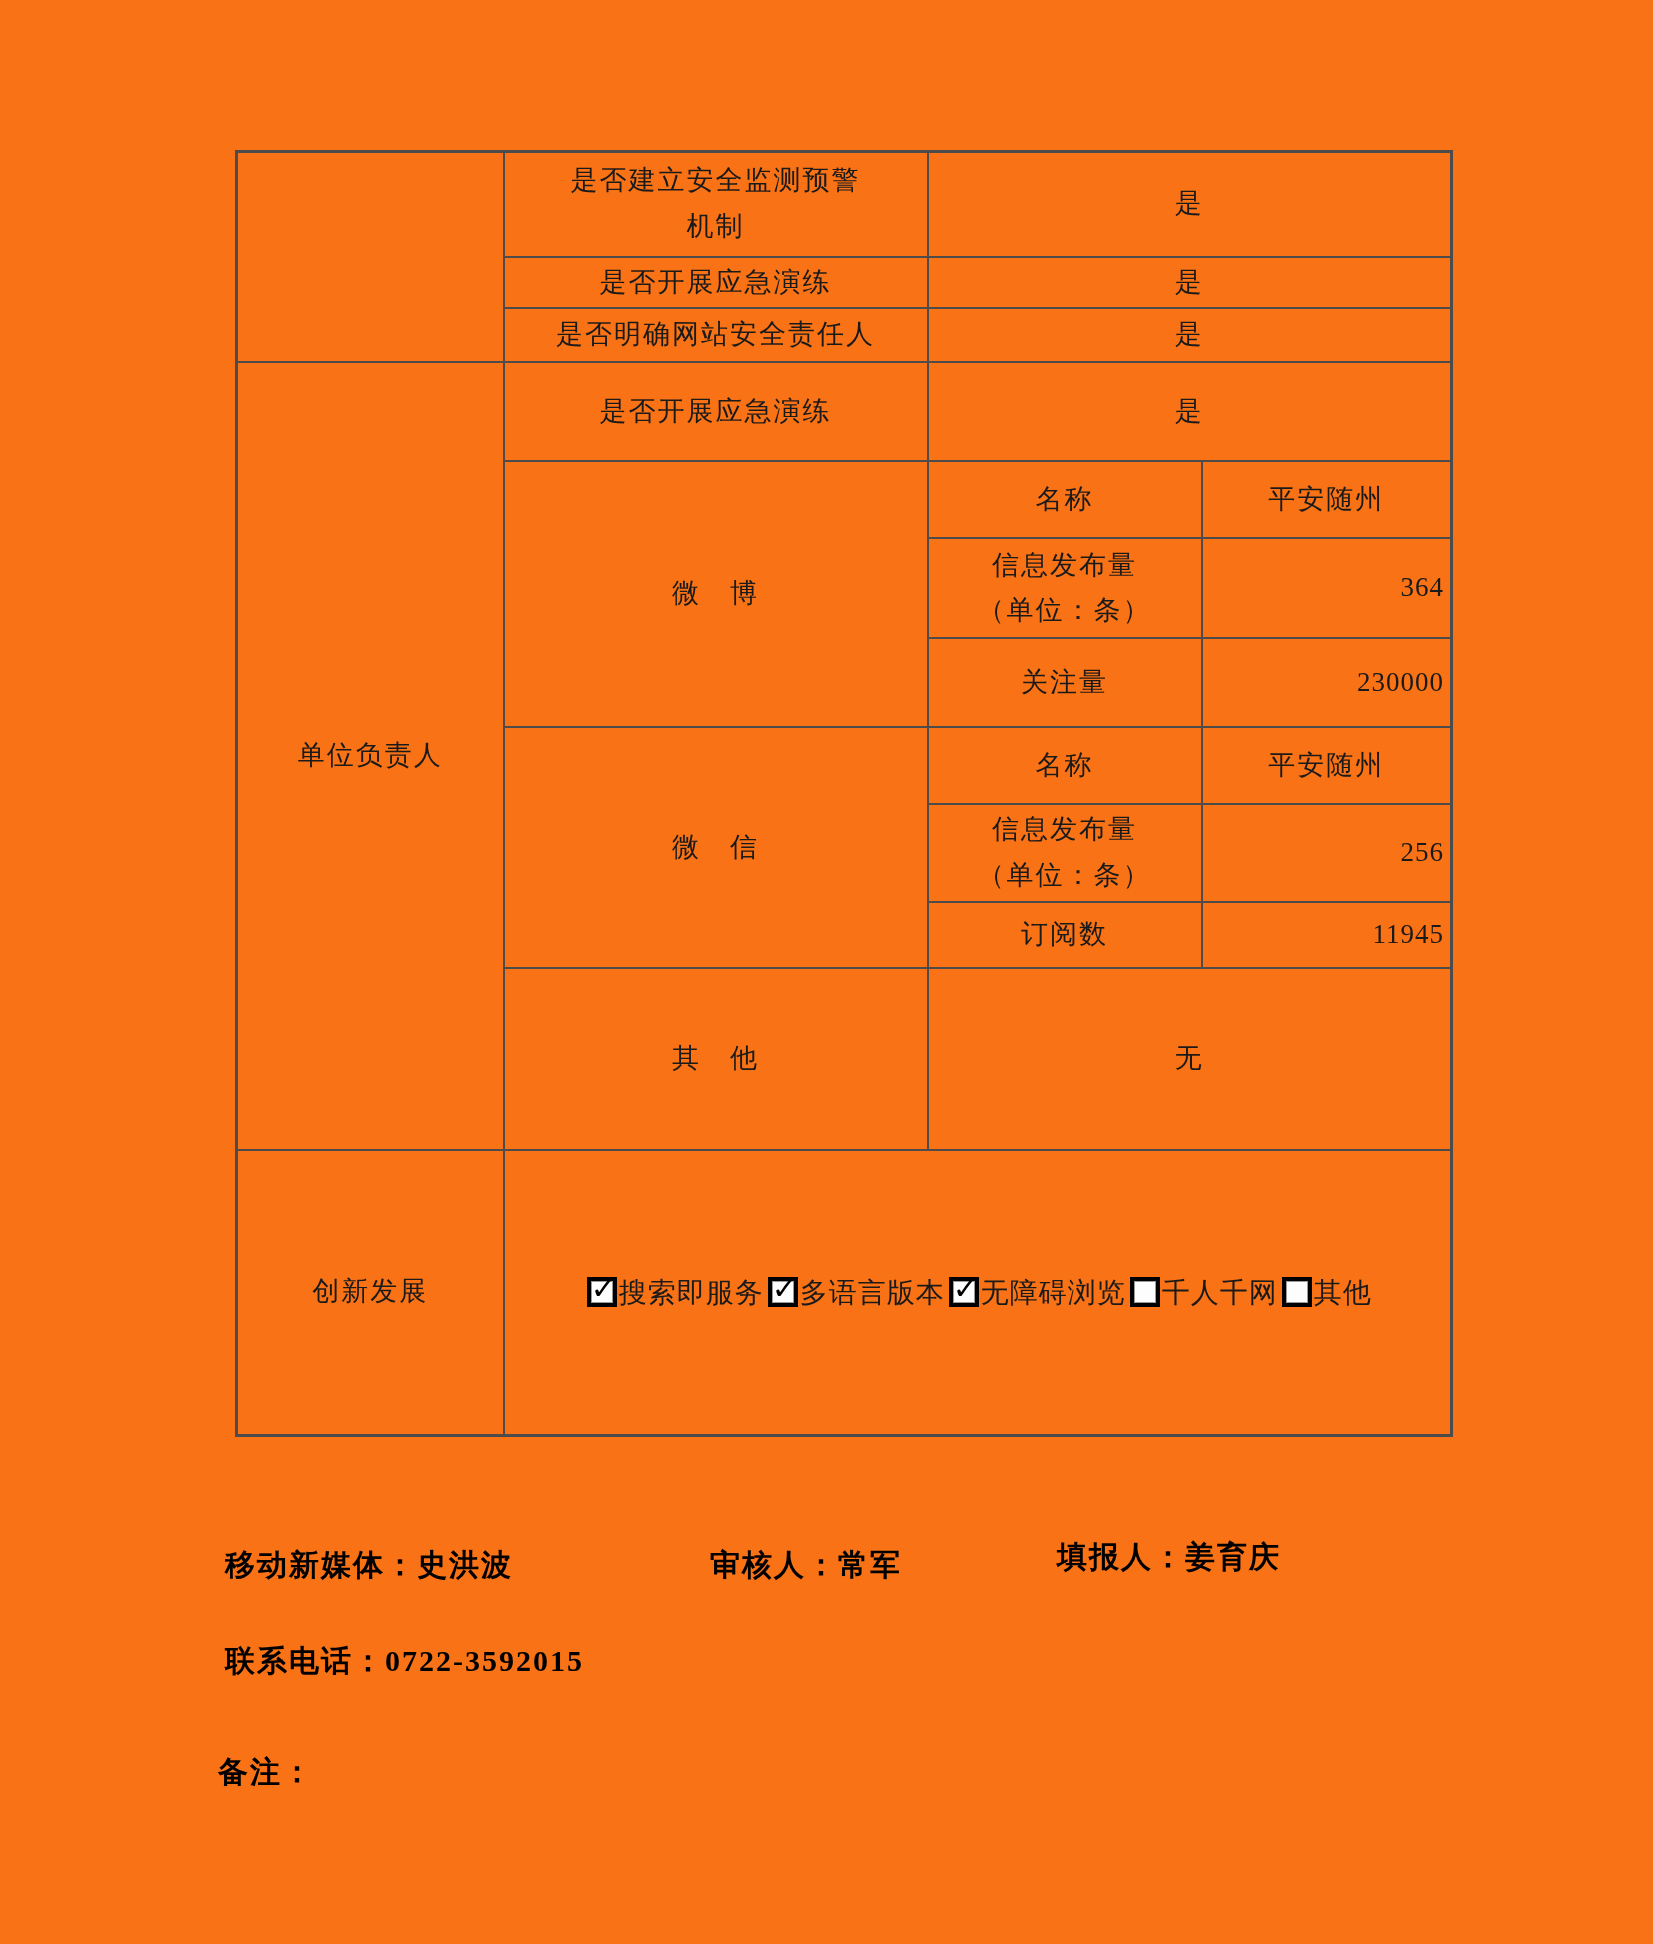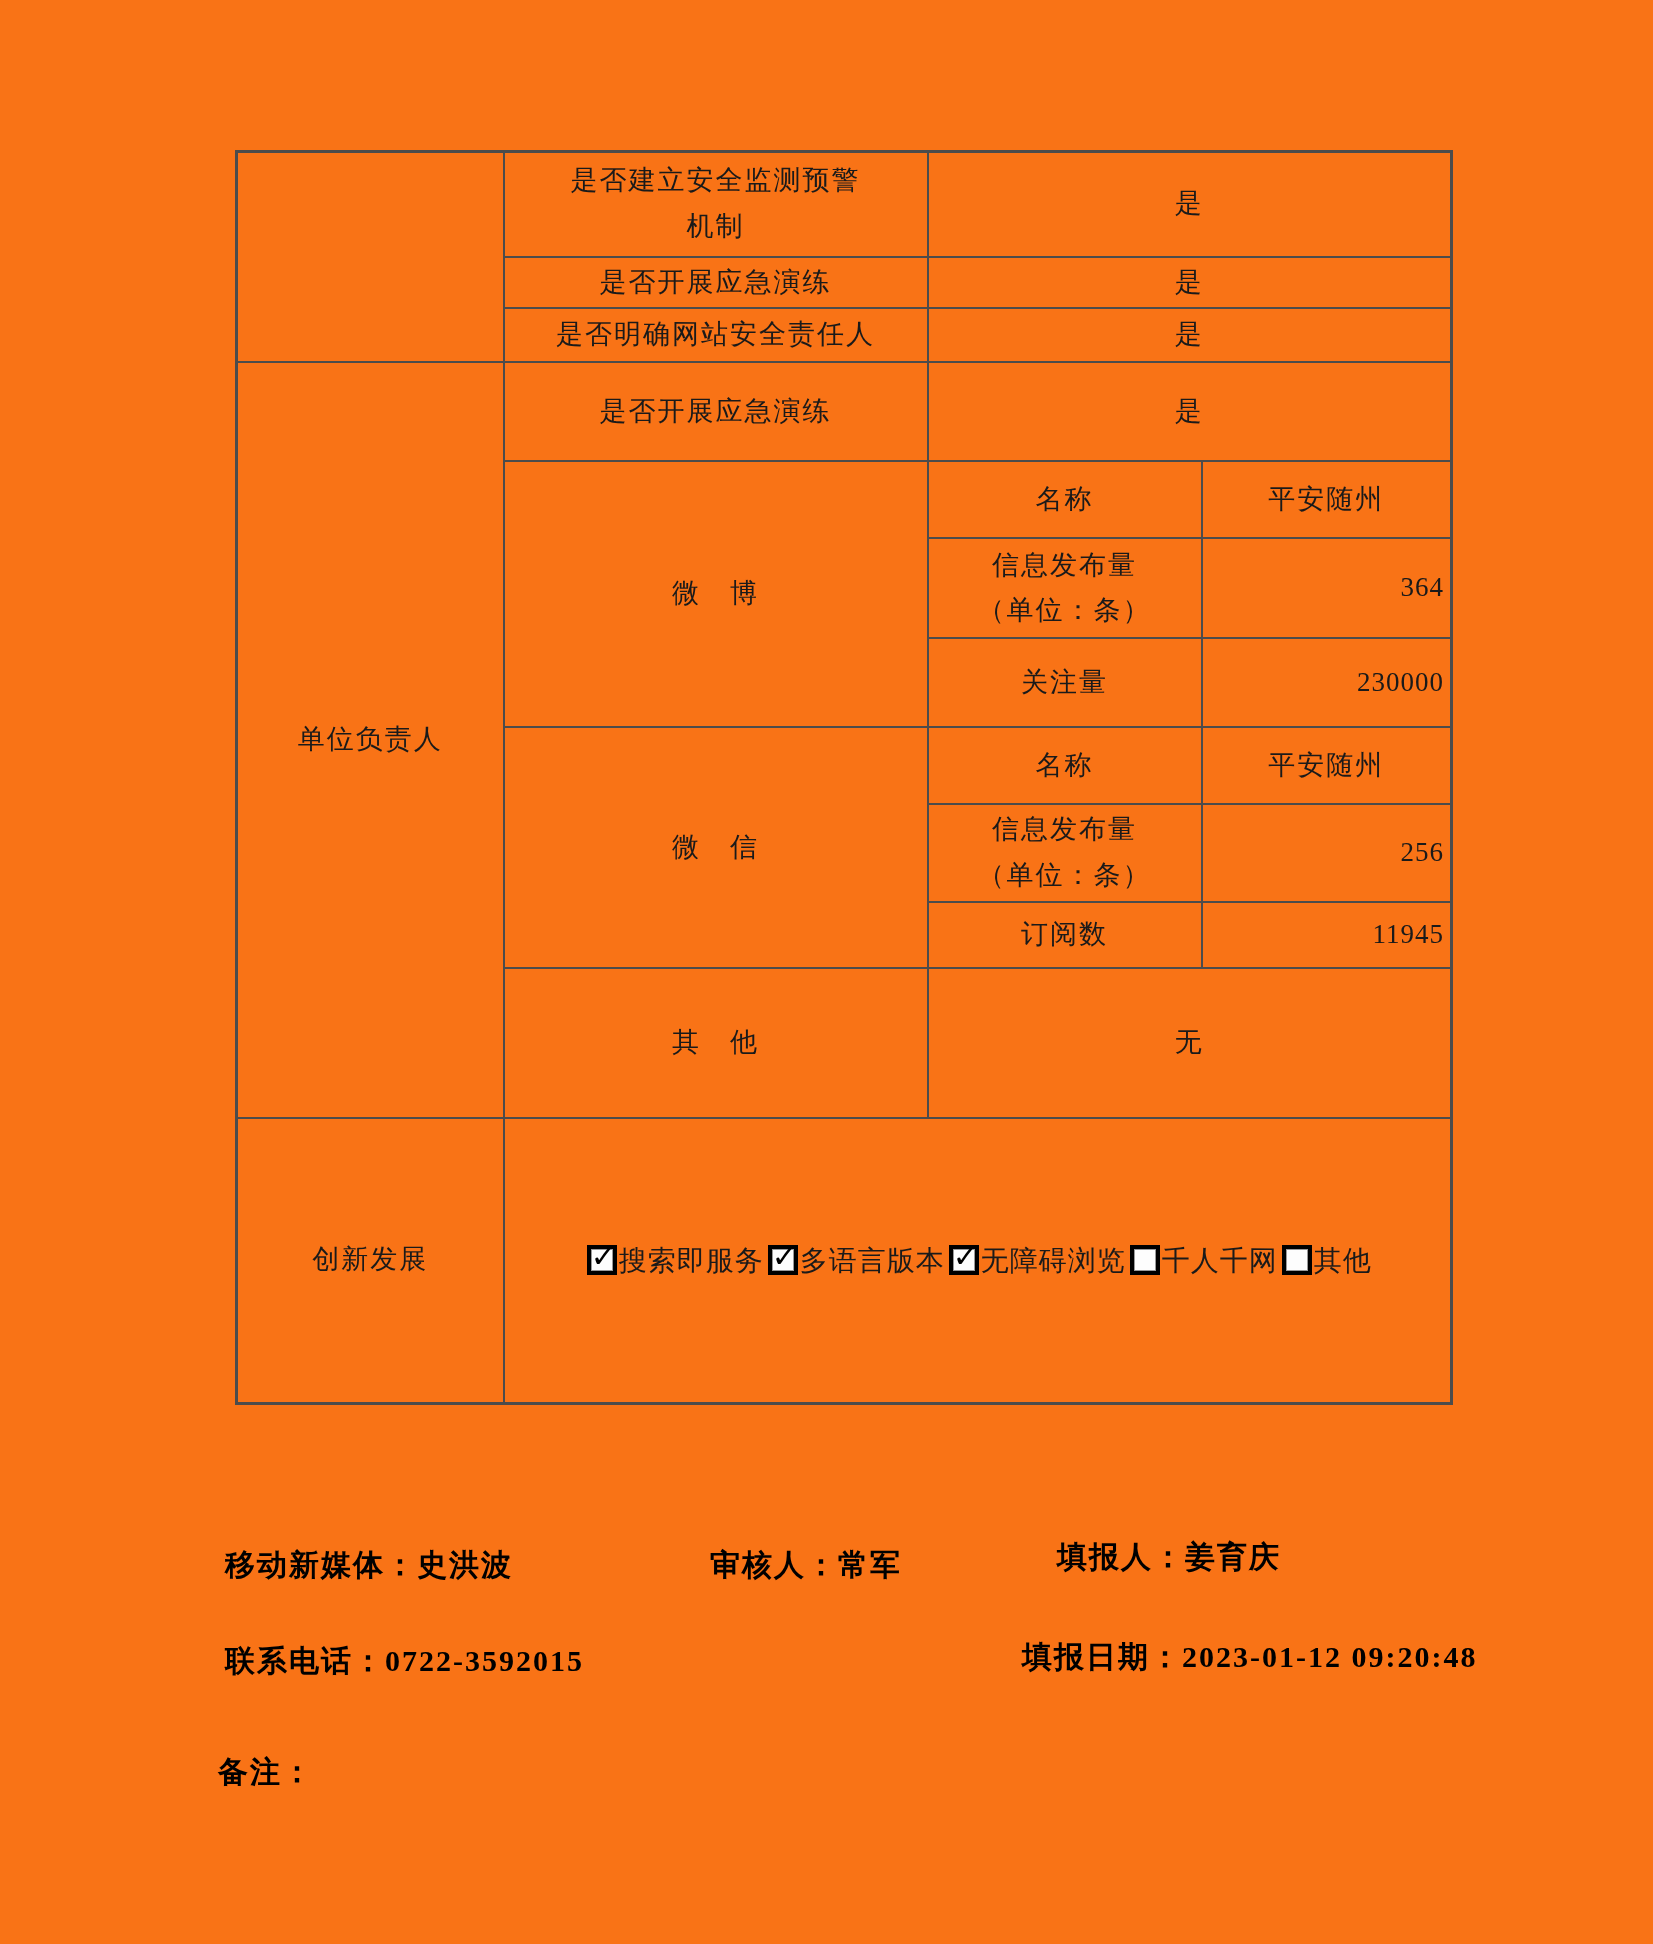--- a/index.html
+++ b/index.html
@@ -36,21 +36,21 @@
   tr.r1{height:105px;}
   tr.r2{height:48px;}
   tr.r3{height:54px;}
   tr.r4{height:99px;}
   tr.r5{height:77px;}
   tr.r6{height:100px;}
   tr.r7{height:89px;}
   tr.r8{height:77px;}
   tr.r9{height:96px;}
   tr.r10{height:66px;}
-  tr.r11{height:150px;}
+  tr.r11{height:182px;}
   tr.r12{height:285px;}
   .innov-cell{padding:0 10px;}
   .innov-line{
     display:flex;
     justify-content:center;
     align-items:center;
     flex-wrap:nowrap;
     letter-spacing:1px;
     font-size:28px;
   }
@@ -193,17 +193,16 @@
         </td>
       </tr>
     </tbody>
   </table>
 
   <div class="footer-text" style="left:225px; top:1545px;">移动新媒体：史洪波</div>
   <div class="footer-text" style="left:710px; top:1545px;">审核人：常军</div>
   <div class="footer-text" style="left:1057px; top:1537px;">填报人：姜育庆</div>
 
   <div class="footer-text" style="left:225px; top:1641px;">联系电话：0722-3592015</div>
-  <div class="footer-text" style="left:1022px; top:1637px;">填报日期：2023-01-12 09:20:48</div>
 
   <div class="footer-text" style="left:218px; top:1752px;">备注：</div>
 
 </div>
 
 </body></html>

